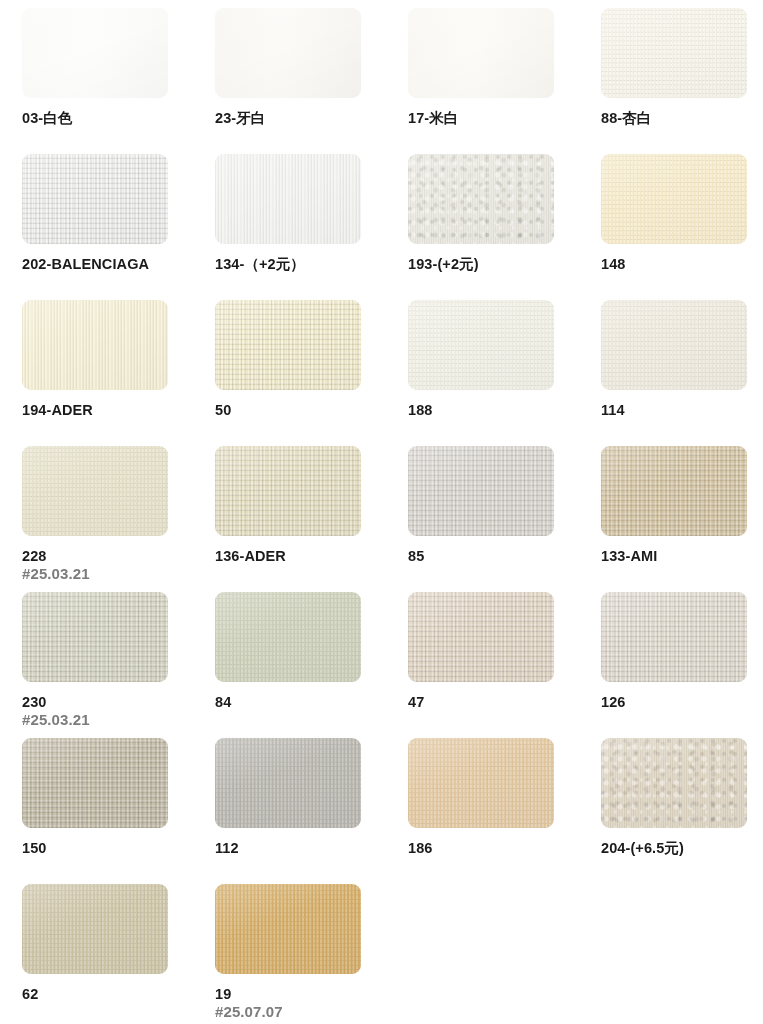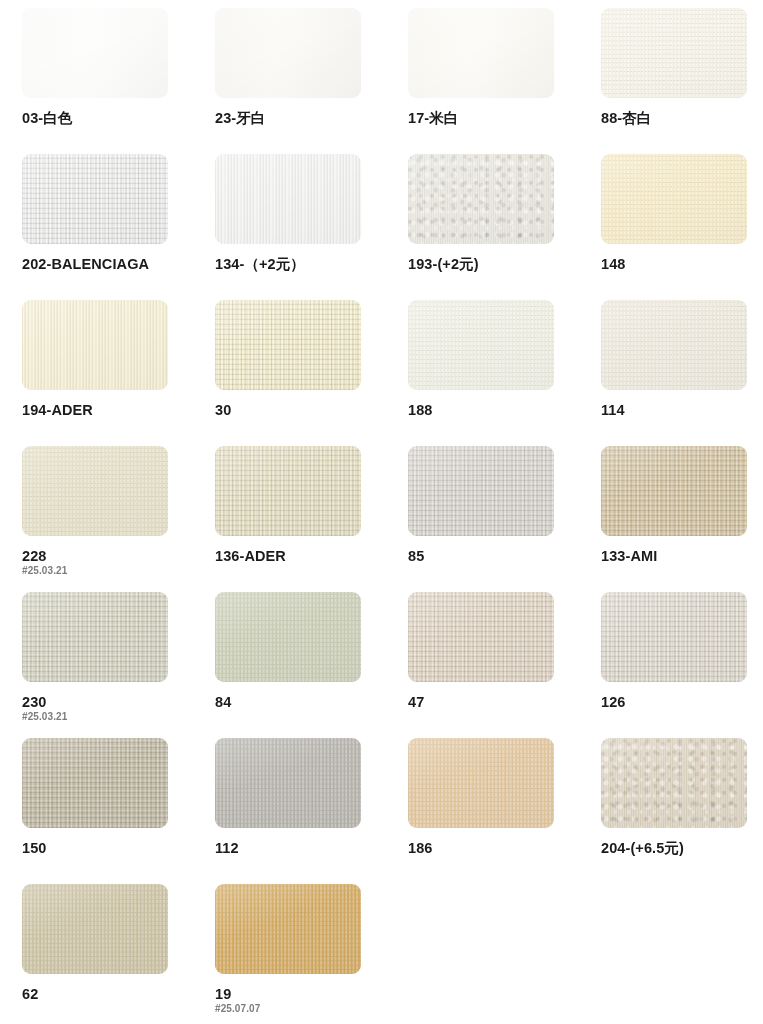--- a/index.html
+++ b/index.html
@@ -139,21 +139,21 @@
     margin-top: 13px;
     font-size: 14.5px;
     font-weight: 700;
     color: #1b1b1b;
     letter-spacing: 0.1px;
     line-height: 1.05;
     white-space: nowrap;
   }
   .swatch-sublabel {
     margin-top: 2px;
-    font-size: 10px;
+    font-size: 15px;
     font-weight: 700;
     color: #7c7c7c;
     letter-spacing: 0.1px;
     line-height: 1;
     white-space: nowrap;
   }
   .swatch-sublabel:empty { display: none; }
 </style>
 </head>
 <body>
@@ -221,21 +221,21 @@
           <div class="tex tex-rib"></div>
           <div class="sheen"></div>
         </div>
         <div class="swatch-label">194-ADER</div>
       </div>
       <div class="swatch-cell">
         <div class="swatch-chip" style="background-color: rgb(247, 240, 207);">
           <div class="tex tex-stitch"></div>
           <div class="sheen"></div>
         </div>
-        <div class="swatch-label">30</div>
+        <div class="swatch-label">50</div>
       </div>
       <div class="swatch-cell">
         <div class="swatch-chip" style="background-color: rgb(241, 240, 229);">
           <div class="tex tex-mesh"></div>
           <div class="sheen"></div>
         </div>
         <div class="swatch-label">188</div>
       </div>
       <div class="swatch-cell">
         <div class="swatch-chip" style="background-color: rgb(239, 234, 222);">

